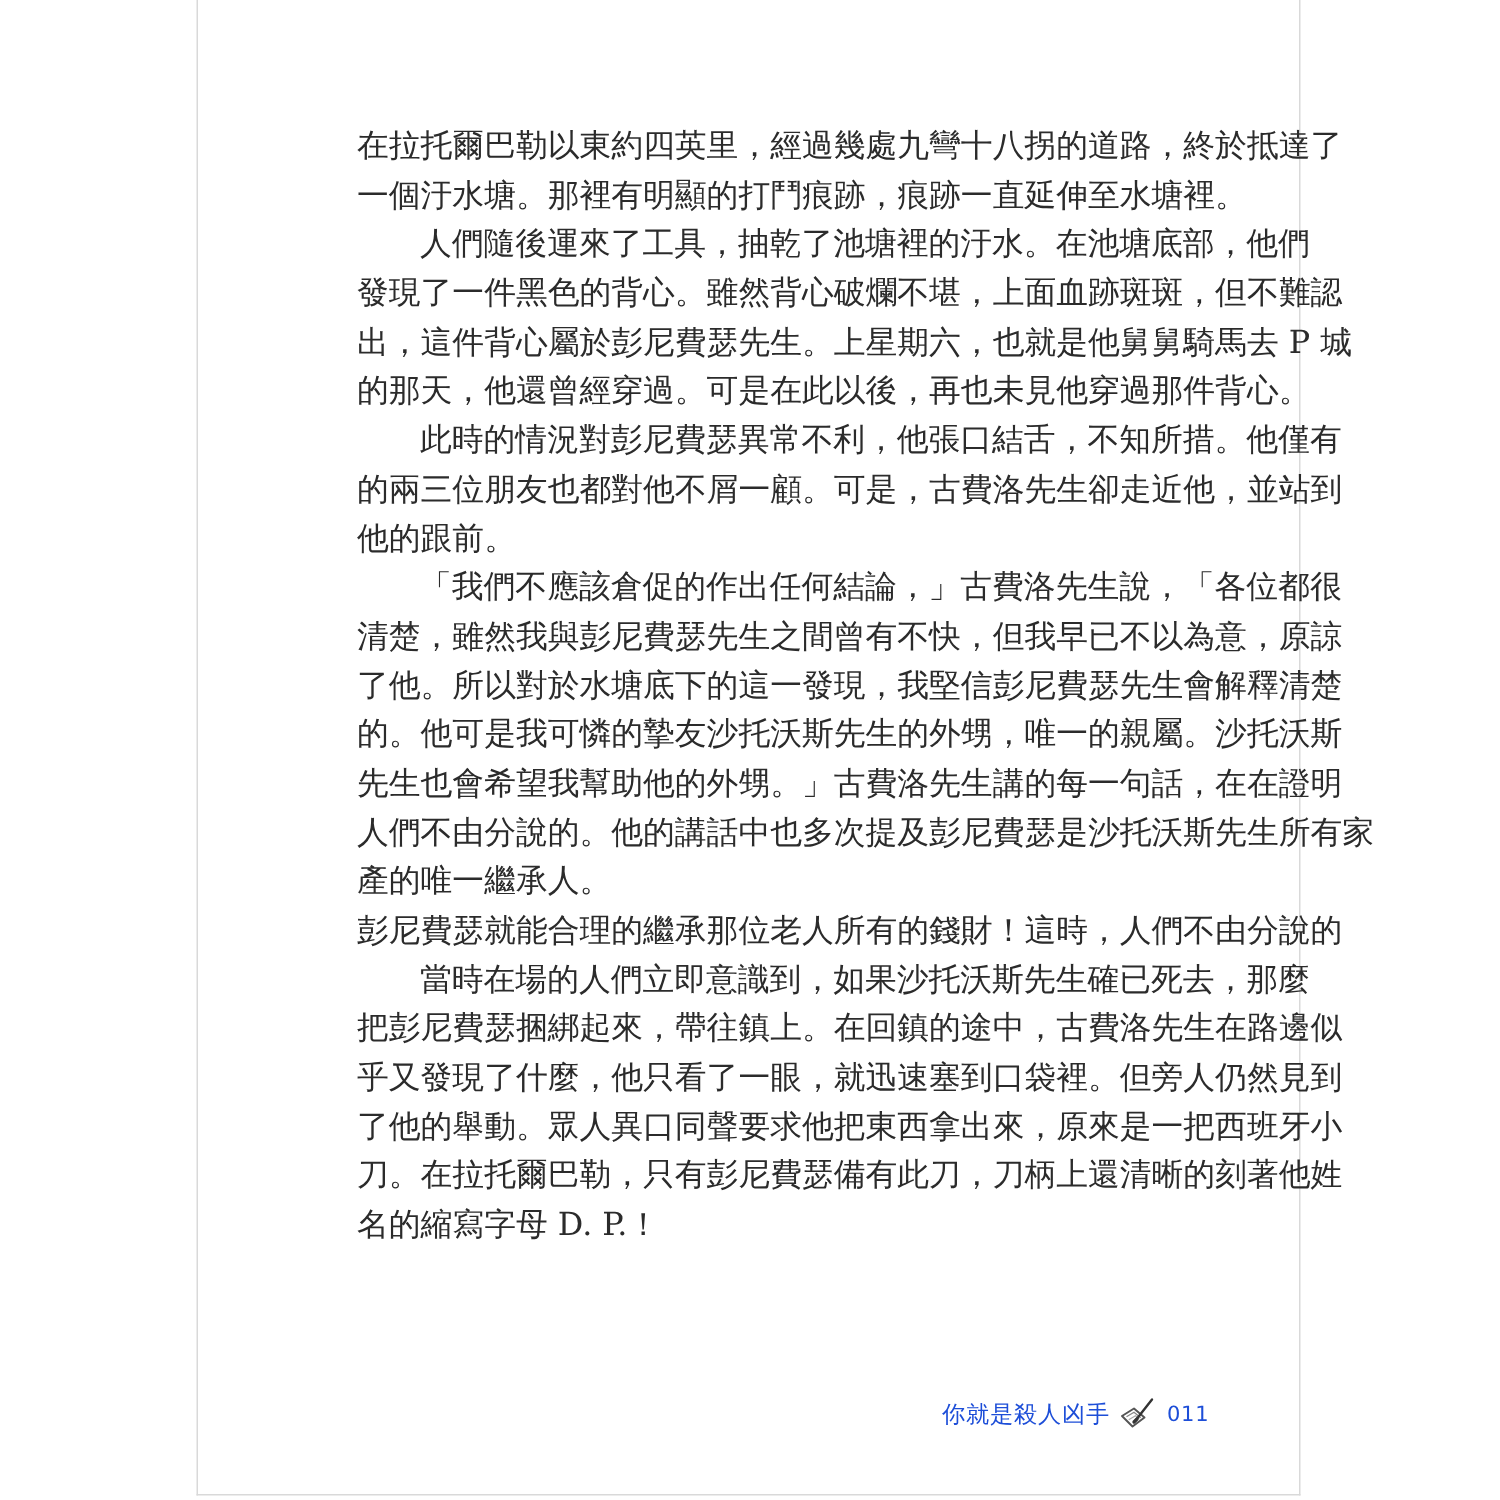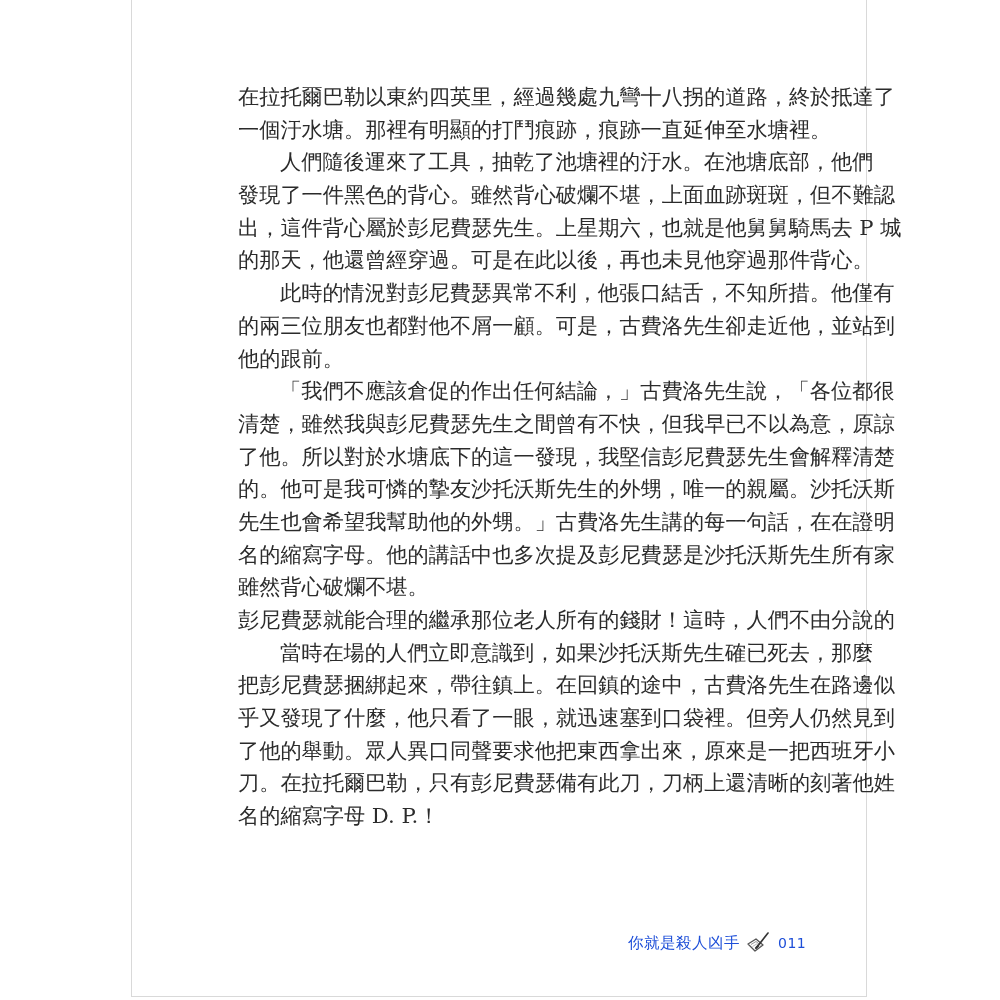--- a/index.html
+++ b/index.html
@@ -84,22 +84,22 @@
 
   <span class="line indent">此時的情況對彭尼費瑟異常不利，他張口結舌，不知所措。他僅有</span>
   <span class="line">的兩三位朋友也都對他不屑一顧。可是，古費洛先生卻走近他，並站到</span>
   <span class="line">他的跟前。</span>
 
   <span class="line indent">「我們不應該倉促的作出任何結論，」古費洛先生說，「各位都很</span>
   <span class="line">清楚，雖然我與彭尼費瑟先生之間曾有不快，但我早已不以為意，原諒</span>
   <span class="line">了他。所以對於水塘底下的這一發現，我堅信彭尼費瑟先生會解釋清楚</span>
   <span class="line">的。他可是我可憐的摯友沙托沃斯先生的外甥，唯一的親屬。沙托沃斯</span>
   <span class="line">先生也會希望我幫助他的外甥。」古費洛先生講的每一句話，在在證明</span>
-  <span class="line">名的縮寫字母。他的講話中也多次提及彭尼費瑟是沙托沃斯先生所有家</span>
-  <span class="line">雖然背心破爛不堪。</span>
+  <span class="line">人們不由分說的。他的講話中也多次提及彭尼費瑟是沙托沃斯先生所有家</span>
+  <span class="line">產的唯一繼承人。</span>
 
   <span class="line">彭尼費瑟就能合理的繼承那位老人所有的錢財！這時，人們不由分說的</span>
   <span class="line indent">當時在場的人們立即意識到，如果沙托沃斯先生確已死去，那麼</span>
   <span class="line">把彭尼費瑟捆綁起來，帶往鎮上。在回鎮的途中，古費洛先生在路邊似</span>
   <span class="line">乎又發現了什麼，他只看了一眼，就迅速塞到口袋裡。但旁人仍然見到</span>
   <span class="line">了他的舉動。眾人異口同聲要求他把東西拿出來，原來是一把西班牙小</span>
   <span class="line">刀。在拉托爾巴勒，只有彭尼費瑟備有此刀，刀柄上還清晰的刻著他姓</span>
   <span class="line">名的縮寫字母 D. P.！</span>
 </div>
 

